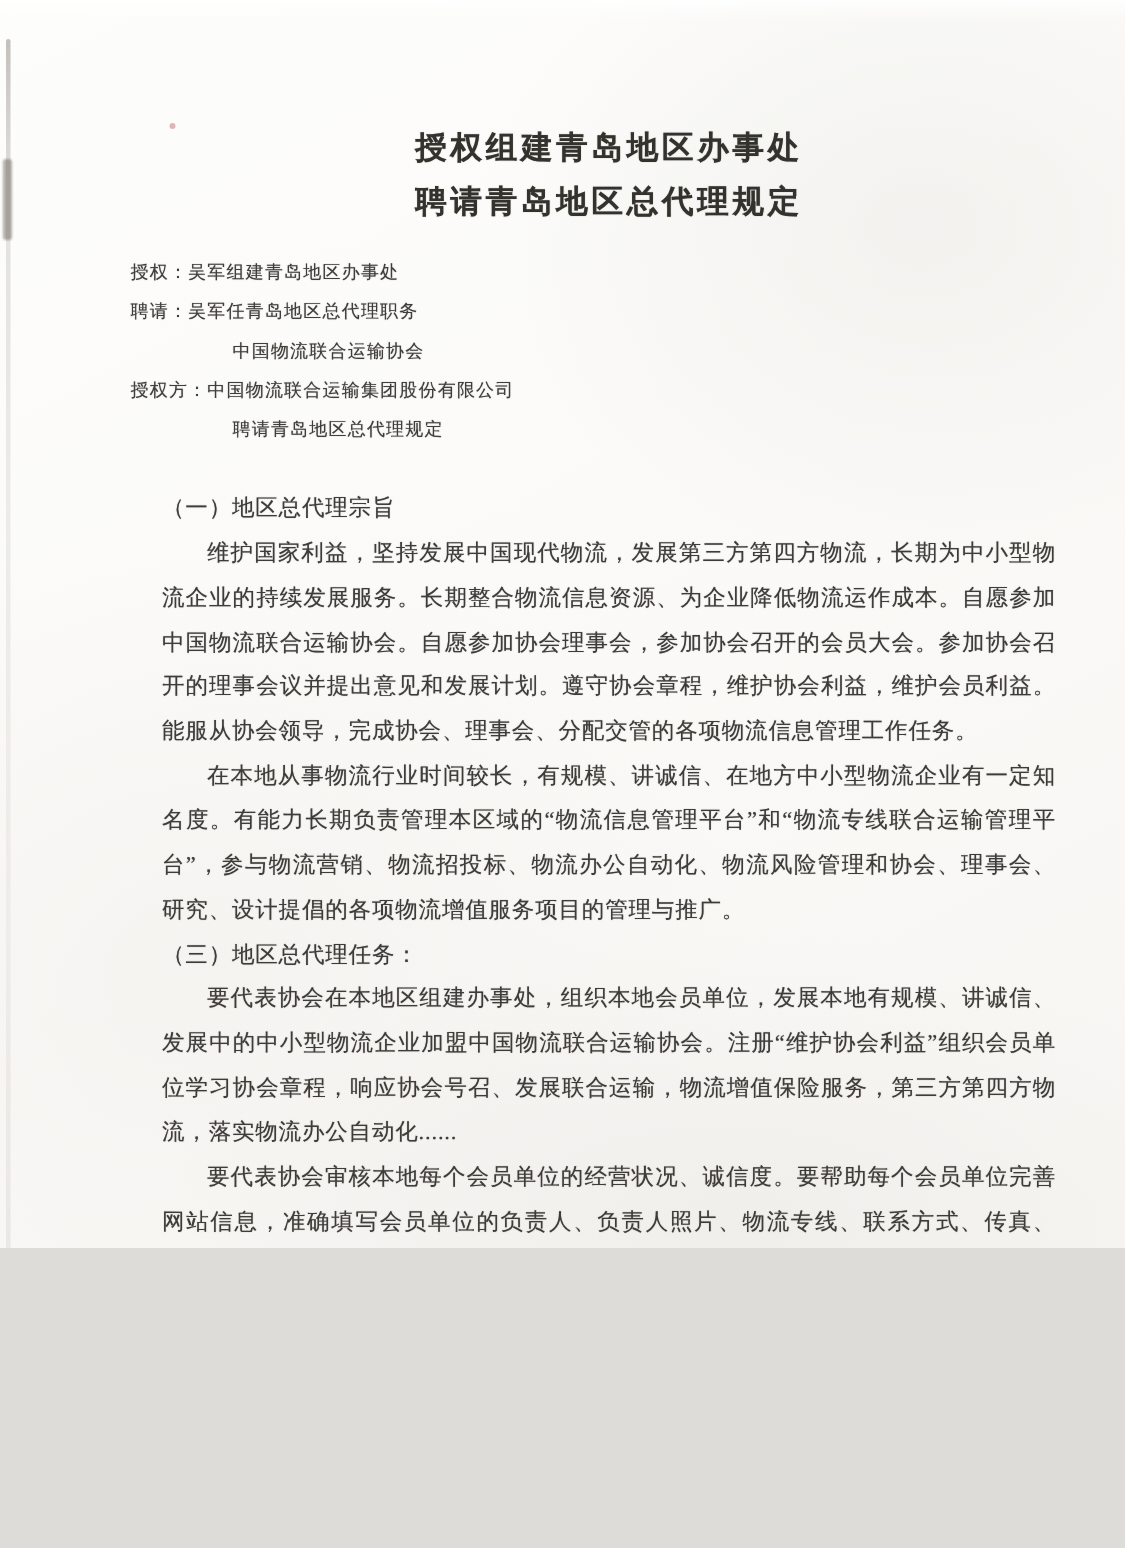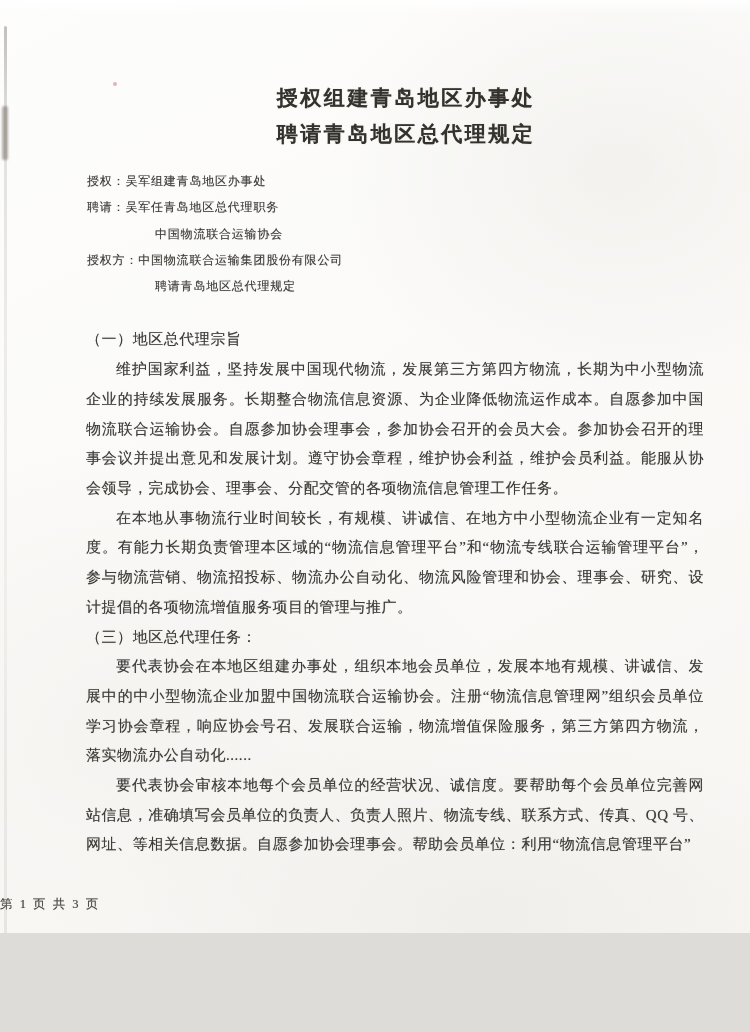--- a/index.html
+++ b/index.html
@@ -3,21 +3,21 @@
 <meta charset="utf-8">
 <style>
   html, body {
     margin: 0;
     padding: 0;
     background: #dedcd8;
   }
   .page {
     position: relative;
     width: 750px;
-    height: 933px;
+    height: 832px;
     margin: 0 auto;
     overflow: hidden;
     box-sizing: border-box;
     font-family: "Liberation Serif", "DejaVu Serif", serif;
     color: #3e3c39;
     background:
       radial-gradient(ellipse 420px 320px at 82% 18%, rgba(233,231,227,0.45), transparent 70%),
       radial-gradient(ellipse 520px 420px at 18% 78%, rgba(235,233,229,0.35), transparent 70%),
       radial-gradient(ellipse 500px 260px at 65% 98%, rgba(228,226,221,0.40), transparent 75%),
       linear-gradient(152deg, #fdfdfc 0%, #fbfaf8 45%, #f7f6f3 100%);
@@ -73,21 +73,21 @@
   .meta-block {
     margin: 16px 44px 0 87px;
     font-size: 12px;
     line-height: 26.3px;
     letter-spacing: 0.8px;
     color: #403e3a;
   }
   .meta-line.indented { padding-left: 68px; }
 
   .body-block {
-    margin: 26px 46px 0 86px;
+    margin: 26px 46px 0 108px;
     font-size: 15px;
     line-height: 29.7px;
     letter-spacing: 0.55px;
     color: #3e3c38;
   }
   .section-heading { text-align: left; }
   .para {
     margin: 0;
     text-indent: 2em;
     text-align: justify;
@@ -124,20 +124,20 @@
   </div>
 
   <div class="body-block text-soft">
 
     <div class="section-heading">（一）地区总代理宗旨</div>
     <p class="para">维护国家利益，坚持发展中国现代物流，发展第三方第四方物流，长期为中小型物流企业的持续发展服务。长期整合物流信息资源、为企业降低物流运作成本。自愿参加中国物流联合运输协会。自愿参加协会理事会，参加协会召开的会员大会。参加协会召开的理事会议并提出意见和发展计划。遵守协会章程，维护协会利益，维护会员利益。能服从协会领导，完成协会、理事会、分配交管的各项物流信息管理工作任务。</p>
 
     <p class="para">在本地从事物流行业时间较长，有规模、讲诚信、在地方中小型物流企业有一定知名度。有能力长期负责管理本区域的“物流信息管理平台”和“物流专线联合运输管理平台”，参与物流营销、物流招投标、物流办公自动化、物流风险管理和协会、理事会、研究、设计提倡的各项物流增值服务项目的管理与推广。</p>
 
     <div class="section-heading">（三）地区总代理任务：</div>
-    <p class="para">要代表协会在本地区组建办事处，组织本地会员单位，发展本地有规模、讲诚信、发展中的中小型物流企业加盟中国物流联合运输协会。注册“物流信息管理网”组织会员单位学习协会章程，响应协会号召、发展联合运输，物流增值保险服务，第三方第四方物流，落实物流办公自动化......</p>
+    <p class="para">要代表协会在本地区组建办事处，组织本地会员单位，发展本地有规模、讲诚信、发展中的中小型物流企业加盟中国物流联合运输协会。注册“维护协会利益”组织会员单位学习协会章程，响应协会号召、发展联合运输，物流增值保险服务，第三方第四方物流，落实物流办公自动化......</p>
     <p class="para">要代表协会审核本地每个会员单位的经营状况、诚信度。要帮助每个会员单位完善网站信息，准确填写会员单位的负责人、负责人照片、物流专线、联系方式、传真、QQ 号、网址、等相关信息数据。自愿参加协会理事会。帮助会员单位：利用“物流信息管理平台”</p>
 
   </div>
 
   <div class="footer text-soft">第 1 页 共 3 页</div>
 
 </div>
 
 </body></html>

